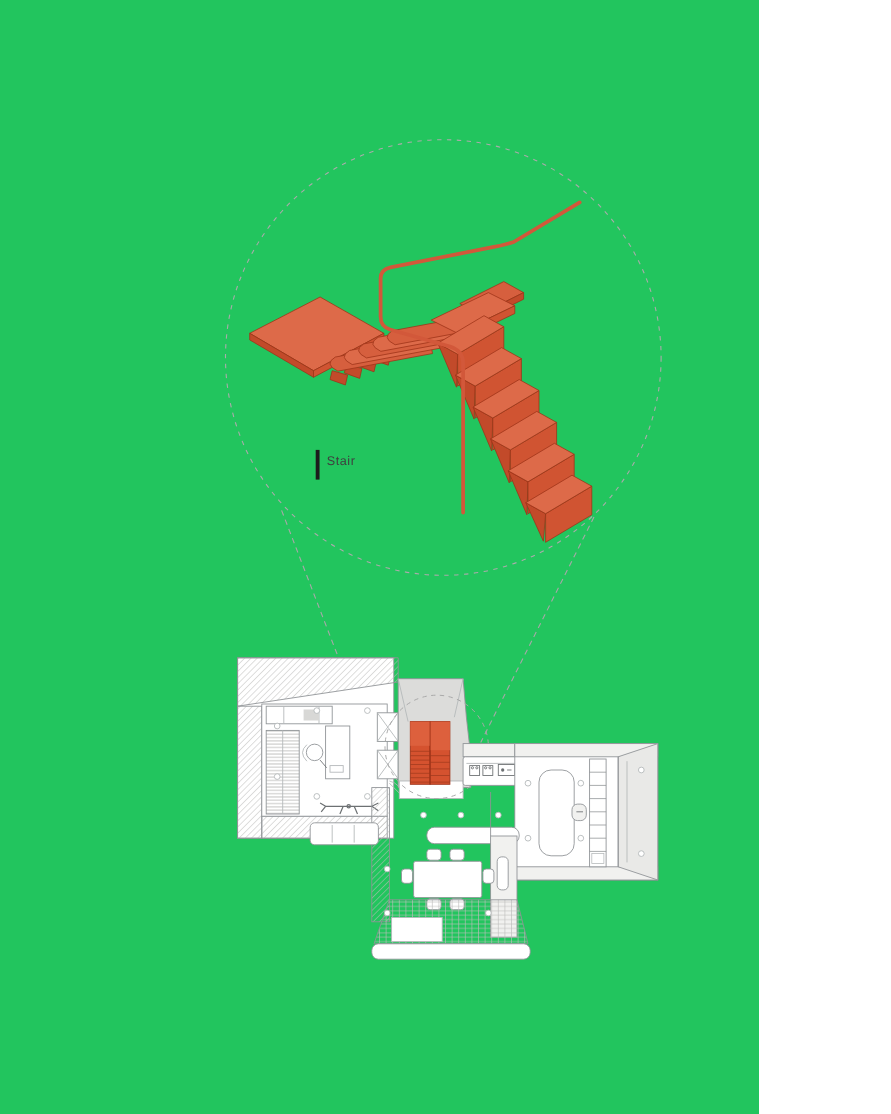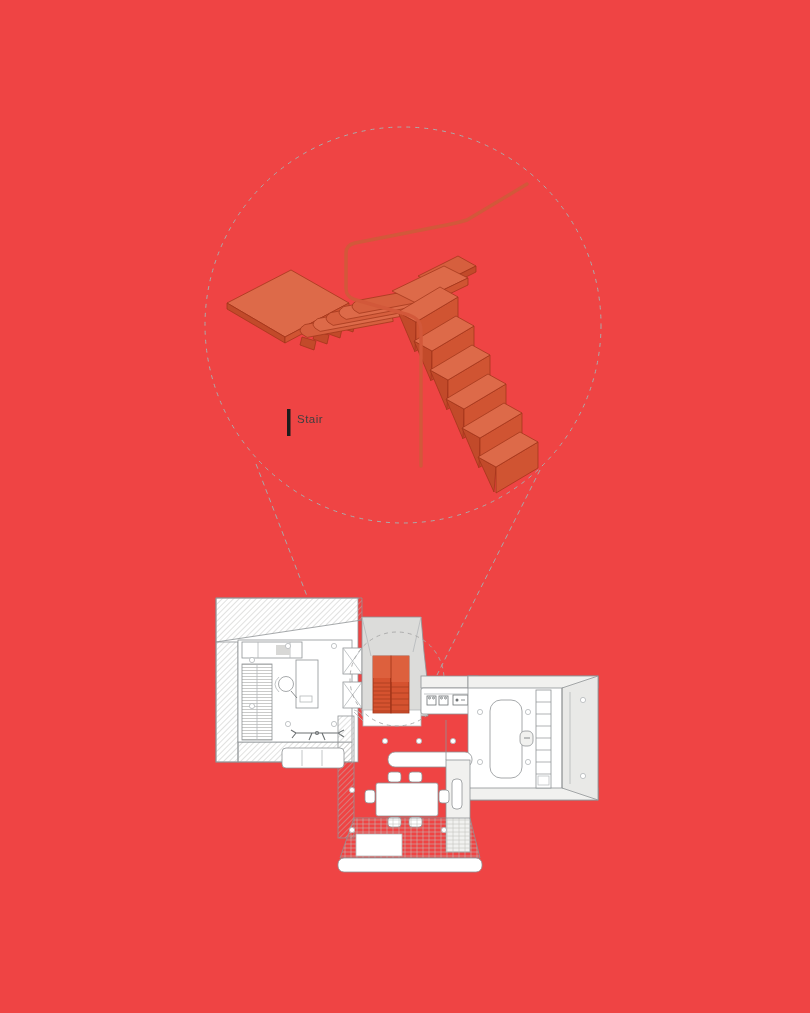--- a/index.html
+++ b/index.html
@@ -1,16 +1,16 @@
 <!DOCTYPE html>
 <html><head>
 <meta charset="utf-8">
 <style>
   html,body{margin:0;padding:0;background:#fff;}
-  .stage{position:relative;width:810px;height:1013px;background:#ef4444;overflow:hidden;
+  .stage{position:relative;width:690px;height:1013px;background:#22c55e;overflow:hidden;
          font-family:"Liberation Sans", sans-serif;}
   svg{position:absolute;left:0;top:0;}
   svg text{font-family:"Liberation Sans", sans-serif;letter-spacing:.5px;}
 </style>
 </head>
 <body>
 
 <div class="stage">
 <svg width="810" height="1013" viewBox="0 0 810 1013">
   <defs>

